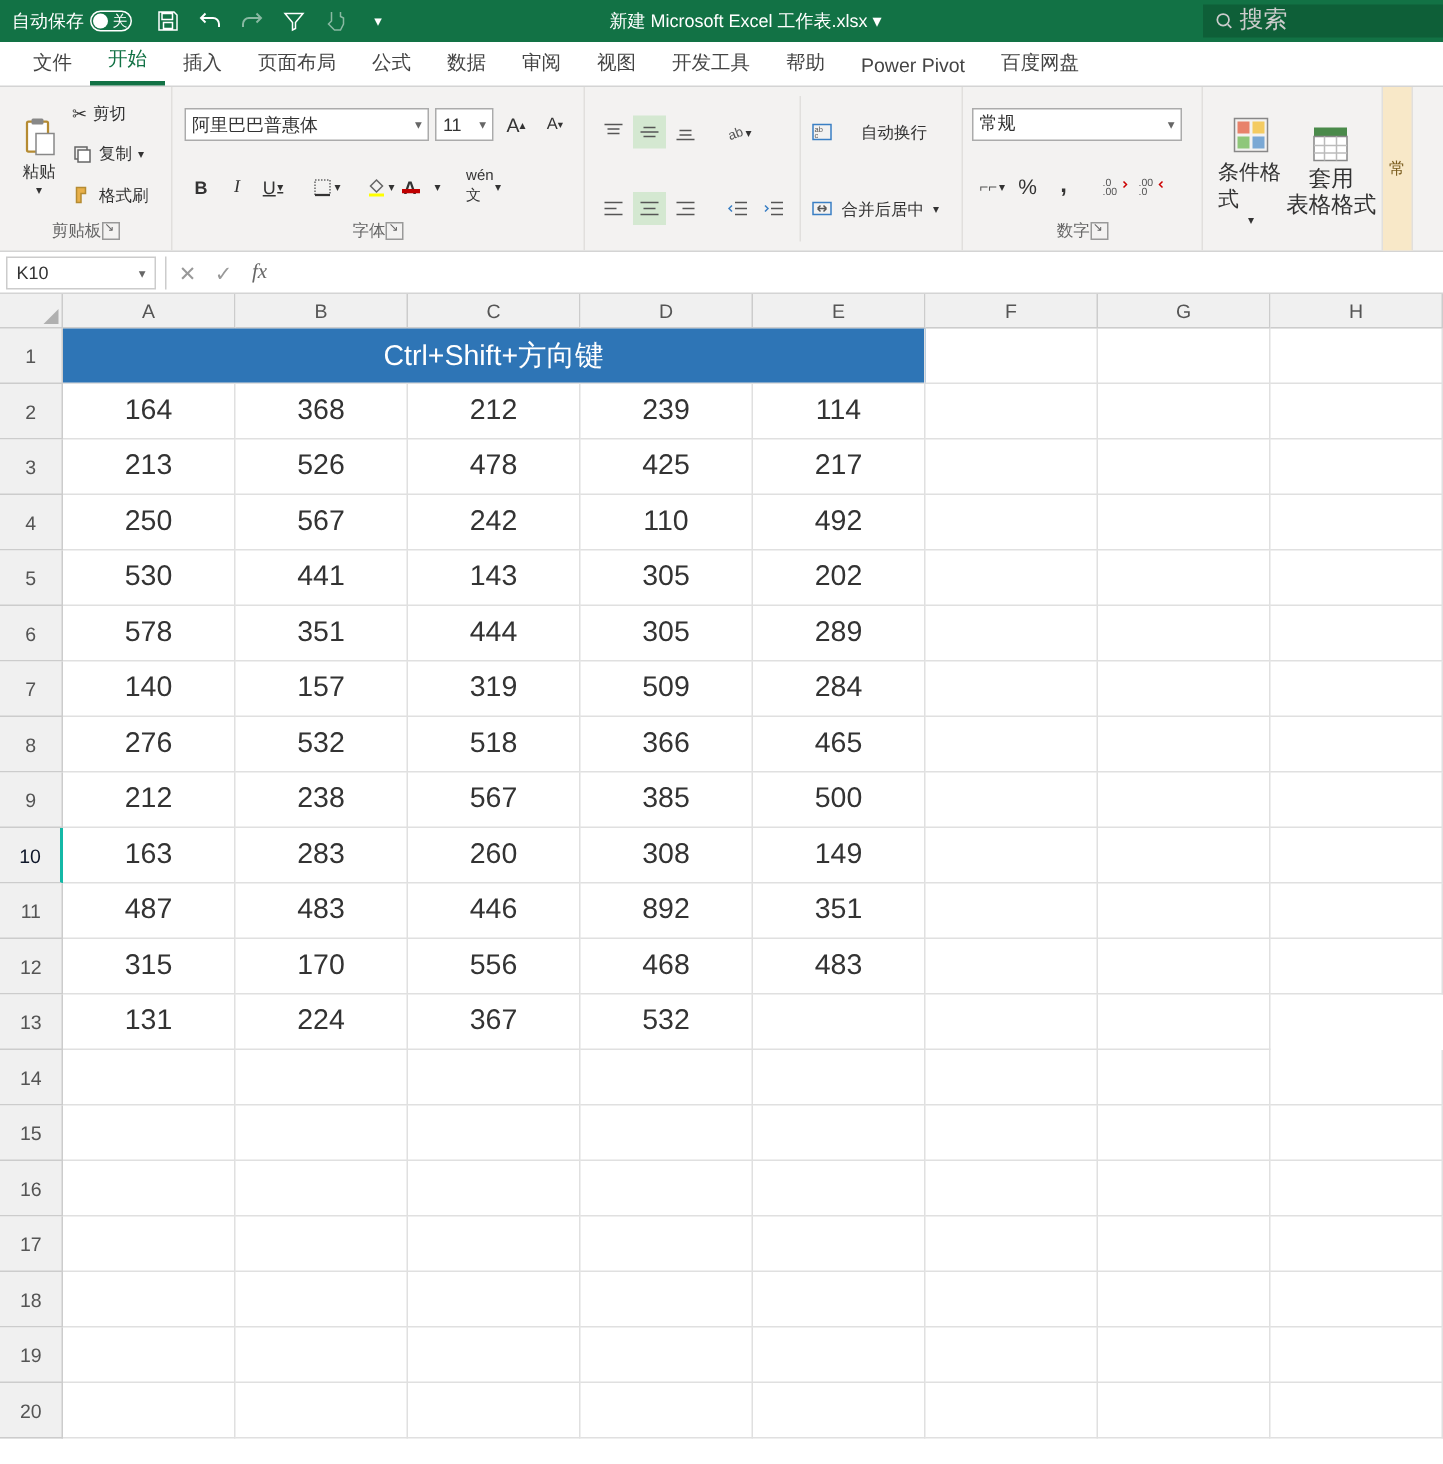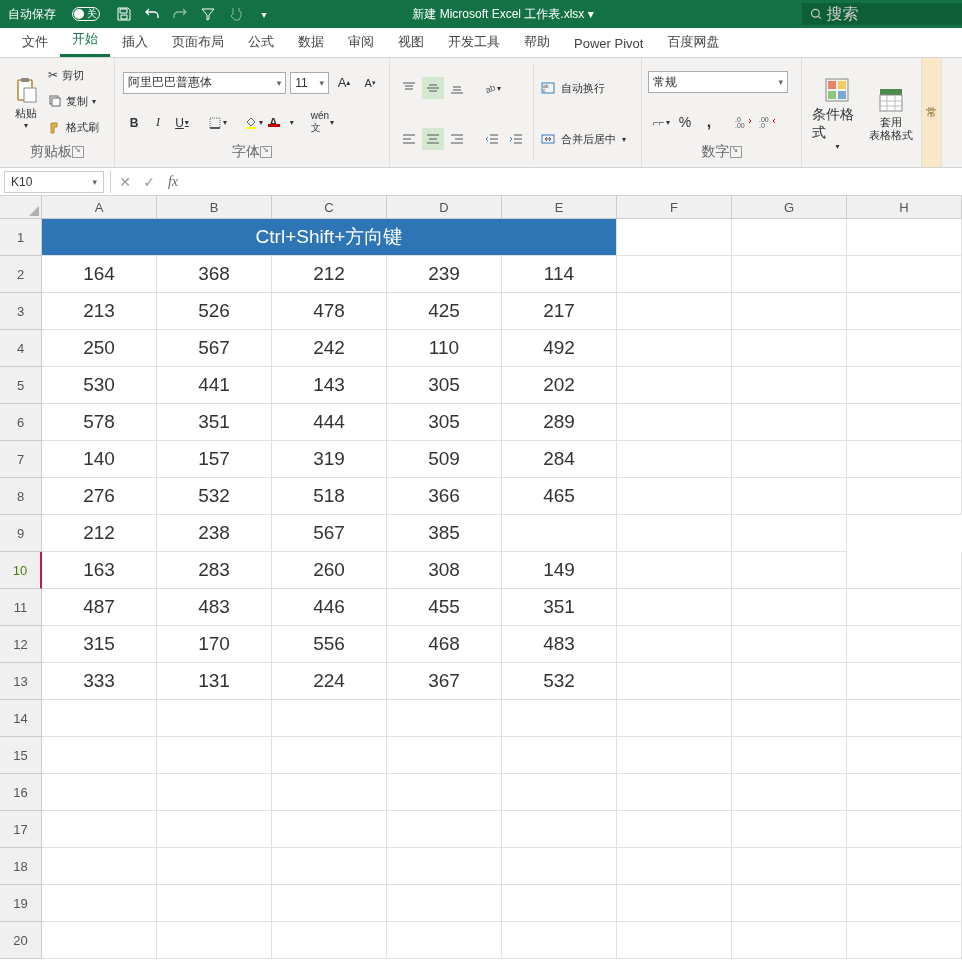--- a/index.html
+++ b/index.html
@@ -1,40 +1,40 @@
 <!DOCTYPE html>
 <html><head>
 <meta charset="utf-8">
 <style>
 * { box-sizing: border-box; margin: 0; padding: 0; font-family: "Microsoft YaHei", Arial, sans-serif; }
 body { width: 962px; height: 976px; background: #fff; overflow: hidden; font-size: 12px; color: #333; }
 
 
 .titlebar { height: 28px; background: #127245; display: flex; align-items: center; color: #fff; font-size: 12px; }
-.autosave { display: flex; align-items: center; padding: 0 8px; gap: 16px; }
+.autosave { display: flex; align-items: center; padding: 0 8px; gap: 4px; }
 .toggle { width: 28px; height: 14px; border: 1px solid #fff; border-radius: 7px; position: relative; display: inline-flex; align-items: center; }
 .toggle::after { content: ""; width: 10px; height: 10px; background: #fff; border-radius: 50%; position: absolute; left: 1px; }
 .toggle-label { font-size: 10px; margin-left: 14px; }
 .qat { display: flex; align-items: center; gap: 8px; padding: 0 6px; }
 .qat-icon { width: 20px; height: 20px; display: flex; align-items: center; justify-content: center; cursor: pointer; }
 .title-center { flex: 1; text-align: center; padding-right: 76px; }
 .search-box { display: flex; align-items: center; background: #0e5f38; padding: 2px 8px; width: 160px; height: 22px; }
 .search-box input { background: transparent; border: none; color: #fff; outline: none; width: 100%; font-size: 16px; }
 .search-box input::placeholder { color: #ccc; }
 
 
 .menutabs { height: 30px; background: #fff; display: flex; align-items: flex-end; border-bottom: 1px solid #d4d4d4; padding-left: 10px; }
 .menutab { padding: 6px 12px; font-size: 13px; cursor: pointer; color: #444; }
 .menutab.active { border-bottom: 3px solid #127245; color: #127245; font-weight: 500; }
 
 
 .ribbon { height: 110px; background: #f3f2f1; display: flex; border-bottom: 1px solid #d4d4d4; }
 .rgroup { border-right: 1px solid #e1dfdd; padding: 4px 6px; display: flex; flex-direction: column; position: relative; }
 .rgroup-body { flex: 1; display: flex; }
-.rgroup-label { text-align: center; font-size: 14px; color: #666; padding: 2px 0; display: flex; justify-content: center; align-items: center; gap: 0; }
+.rgroup-label { text-align: center; font-size: 11px; color: #666; padding: 2px 0; display: flex; justify-content: center; align-items: center; gap: 0; }
 .dialog-launcher { width: 12px; height: 12px; border: 1px solid #999; position: relative; cursor: pointer; }
 .dialog-launcher::after { content: "↘"; font-size: 8px; position: absolute; top: -2px; left: 1px; color: #666; }
 .big-btn { display: flex; flex-direction: column; align-items: center; justify-content: center; padding: 2px 4px; cursor: pointer; min-width: 36px; }
 .big-btn-icon { width: 32px; height: 32px; display: flex; align-items: center; justify-content: center; }
 .small-row { display: flex; align-items: center; gap: 2px; height: 24px; padding: 0 2px; }
 .small-btn { min-width: 22px; height: 22px; display: flex; align-items: center; justify-content: center; cursor: pointer; padding: 0 2px; font-size: 12px; }
 .col { display: flex; flex-direction: column; justify-content: space-around; }
 .combo { height: 22px; border: 1px solid #ababab; background: #fff; display: flex; align-items: center; padding: 0 4px; font-size: 12px; }
 .combo-arrow { margin-left: auto; font-size: 9px; color: #666; }
 .sep-v { width: 1px; background: #e1dfdd; margin: 2px 4px; }
@@ -51,21 +51,21 @@
 
 .grid-wrap { position: relative; }
 .colheaders { display: flex; height: 23px; }
 .selectall { width: 42px; height: 23px; background: #f0f0f0; border-right: 1px solid #ccc; border-bottom: 1px solid #ccc; position: relative; }
 .selectall::after { content: ""; position: absolute; right: 2px; bottom: 2px; width: 0; height: 0; border-left: 10px solid transparent; border-bottom: 10px solid #b0b0b0; }
 .colh { background: #f0f0f0; border-right: 1px solid #ccc; border-bottom: 1px solid #ccc; text-align: center; line-height: 23px; font-size: 13px; color: #555; }
 .colh.w { width: 115px; }
 .gridbody { display: flex; }
 .rowheaders { display: flex; flex-direction: column; }
 .rowh { width: 42px; height: 37px; background: #f0f0f0; border-right: 1px solid #ccc; border-bottom: 1px solid #ccc; text-align: center; line-height: 37px; font-size: 13px; color: #555; }
-.rowh.r10 { border-right: 2px solid #be185d; color: #4d7c0f; }
+.rowh.r10 { border-right: 2px solid #14b8a6; color: #0f172a; }
 .cells { display: flex; flex-direction: column; }
 .row { display: flex; height: 37px; }
 .cell { width: 115px; height: 37px; border-right: 1px solid #e0e0e0; border-bottom: 1px solid #e0e0e0; display: flex; align-items: center; justify-content: center; font-size: 19px; color: #333; }
 .merged-header { width: 575px; background: #2e75b6; color: #fff; font-size: 19px; display: flex; align-items: center; justify-content: center; border-right: 1px solid #e0e0e0; border-bottom: 1px solid #e0e0e0; }
 svg { display: block; }
 </style>
 </head>
 <body>
 
 <div class="titlebar">
@@ -302,21 +302,21 @@
       <div class="sep-v"></div>
       <div class="col" style="gap:3px;padding-top:2px">
         <div class="small-row">
             <span>
               <svg width="16" height="16" viewBox="0 0 16 16">
                 <rect x="2" y="3" width="12" height="10" fill="none" stroke="#3a7fc4"></rect>
                 <text x="3" y="8" font-size="5" fill="#555">ab</text>
                 <text x="3" y="12" font-size="5" fill="#555">c</text>
               </svg>
             </span>
-            <span style="font-size:11px;margin-left:3px">自动换行</span>
+            <span style="font-size:11px;margin-left:16px">自动换行</span>
           </div>
         <div class="small-row">
             <span>
               <svg width="16" height="16" viewBox="0 0 16 16">
                 <rect x="2" y="4" width="12" height="8" fill="none" stroke="#3a7fc4"></rect>
                 <path d="M5 8h6M5 8l2-2M5 8l2 2M11 8l-2-2M11 8l-2 2" stroke="#555" fill="none"></path>
               </svg>
             </span>
             <span style="font-size:11px;margin-left:3px">合并后居中</span>
             <span style="font-size:8px;margin-left:4px">▾</span>
@@ -382,21 +382,21 @@
         <span class="big-btn-icon">
             <svg width="26" height="26" viewBox="0 0 26 26">
               <rect x="2" y="2" width="22" height="6" fill="#4a8a4a"></rect>
               <rect x="2" y="8" width="22" height="16" fill="#fff" stroke="#888"></rect>
               <line x1="2" y1="14" x2="24" y2="14" stroke="#bbb"></line>
               <line x1="2" y1="19" x2="24" y2="19" stroke="#bbb"></line>
               <line x1="9" y1="8" x2="9" y2="24" stroke="#bbb"></line>
               <line x1="17" y1="8" x2="17" y2="24" stroke="#bbb"></line>
             </svg>
           </span>
-        <span style="font-size:11px;white-space:pre;text-align:center;line-height:1.1">套用
+        <span style="font-size:15px;white-space:pre;text-align:center;line-height:1.1">套用
 表格格式</span>
       </div>
     </div>
   </div>
   <div class="rgroup" style="width:20px;background:#f8e8c8">
     <div class="rgroup-body col" style="align-items:center;justify-content:center;font-size:11px;color:#7a5c1e">常<br></div>
   </div>
 </div>
 
 <div class="formulabar">
@@ -521,56 +521,56 @@
           <div class="cell">465</div>
           <div class="cell"></div>
           <div class="cell"></div>
           <div class="cell"></div>
         </div>
         <div class="row">
           <div class="cell">212</div>
           <div class="cell">238</div>
           <div class="cell">567</div>
           <div class="cell">385</div>
+          <div class="cell">500</div>
           <div class="cell"></div>
           <div class="cell"></div>
           <div class="cell"></div>
         </div>
         <div class="row">
           <div class="cell">163</div>
           <div class="cell">283</div>
           <div class="cell">260</div>
           <div class="cell">308</div>
           <div class="cell">149</div>
           <div class="cell"></div>
           <div class="cell"></div>
           <div class="cell"></div>
         </div>
         <div class="row">
           <div class="cell">487</div>
           <div class="cell">483</div>
           <div class="cell">446</div>
-          <div class="cell">455</div>
+          <div class="cell">892</div>
           <div class="cell">351</div>
           <div class="cell"></div>
           <div class="cell"></div>
           <div class="cell"></div>
         </div>
         <div class="row">
           <div class="cell">315</div>
           <div class="cell">170</div>
           <div class="cell">556</div>
           <div class="cell">468</div>
           <div class="cell">483</div>
           <div class="cell"></div>
           <div class="cell"></div>
           <div class="cell"></div>
         </div>
         <div class="row">
-          <div class="cell">333</div>
           <div class="cell">131</div>
           <div class="cell">224</div>
           <div class="cell">367</div>
           <div class="cell">532</div>
           <div class="cell"></div>
           <div class="cell"></div>
           <div class="cell"></div>
         </div>
         <div class="row">
           <div class="cell"></div>

